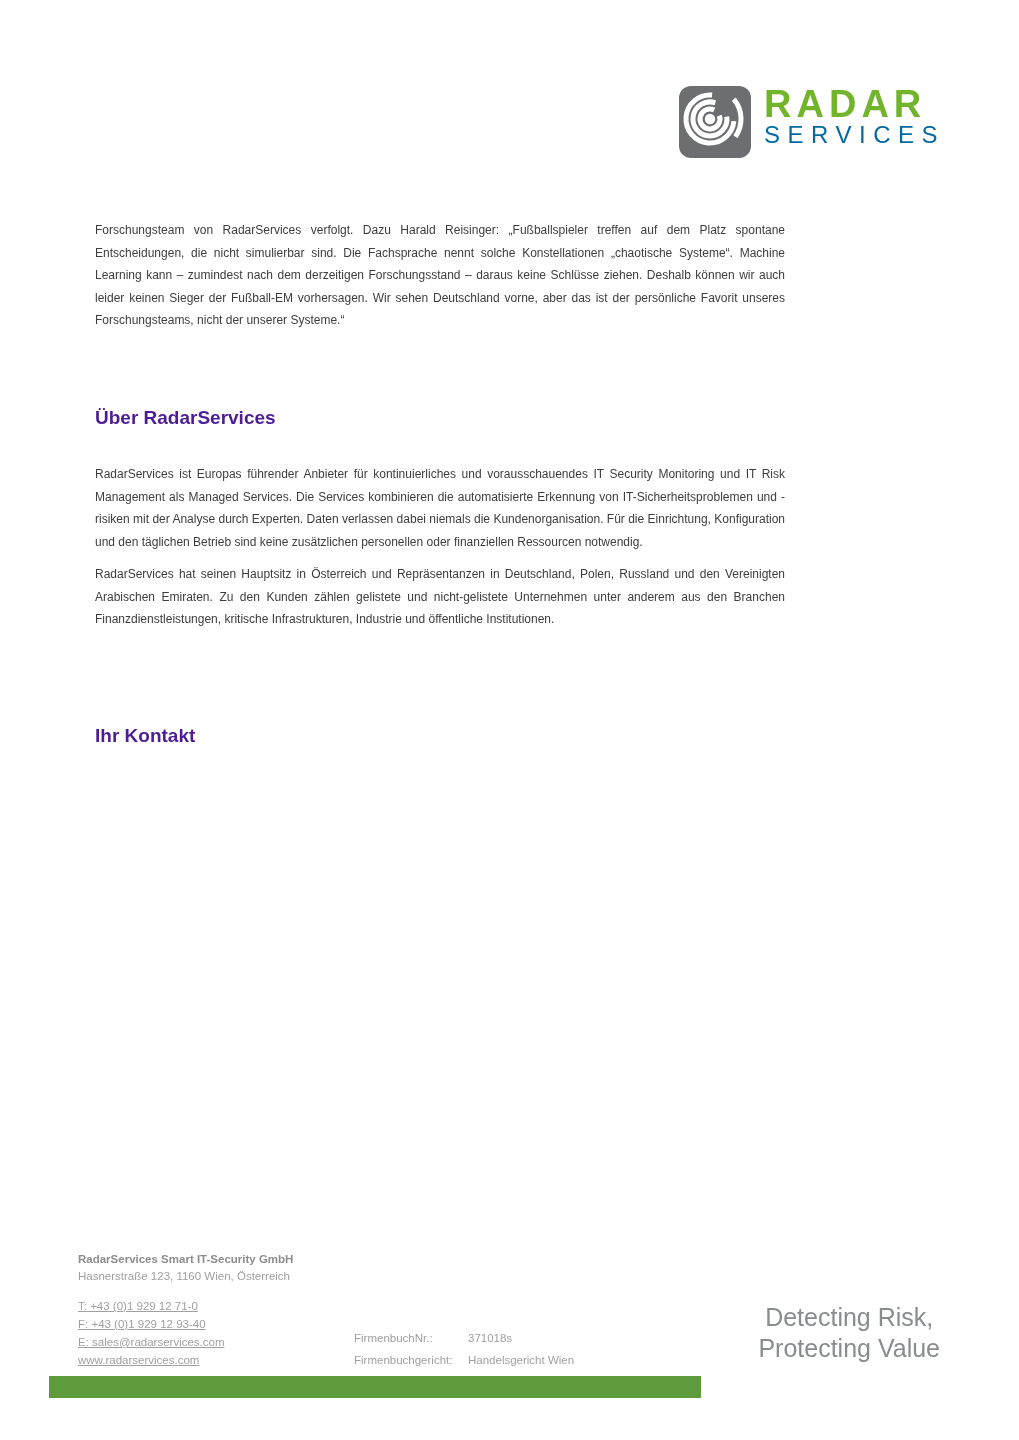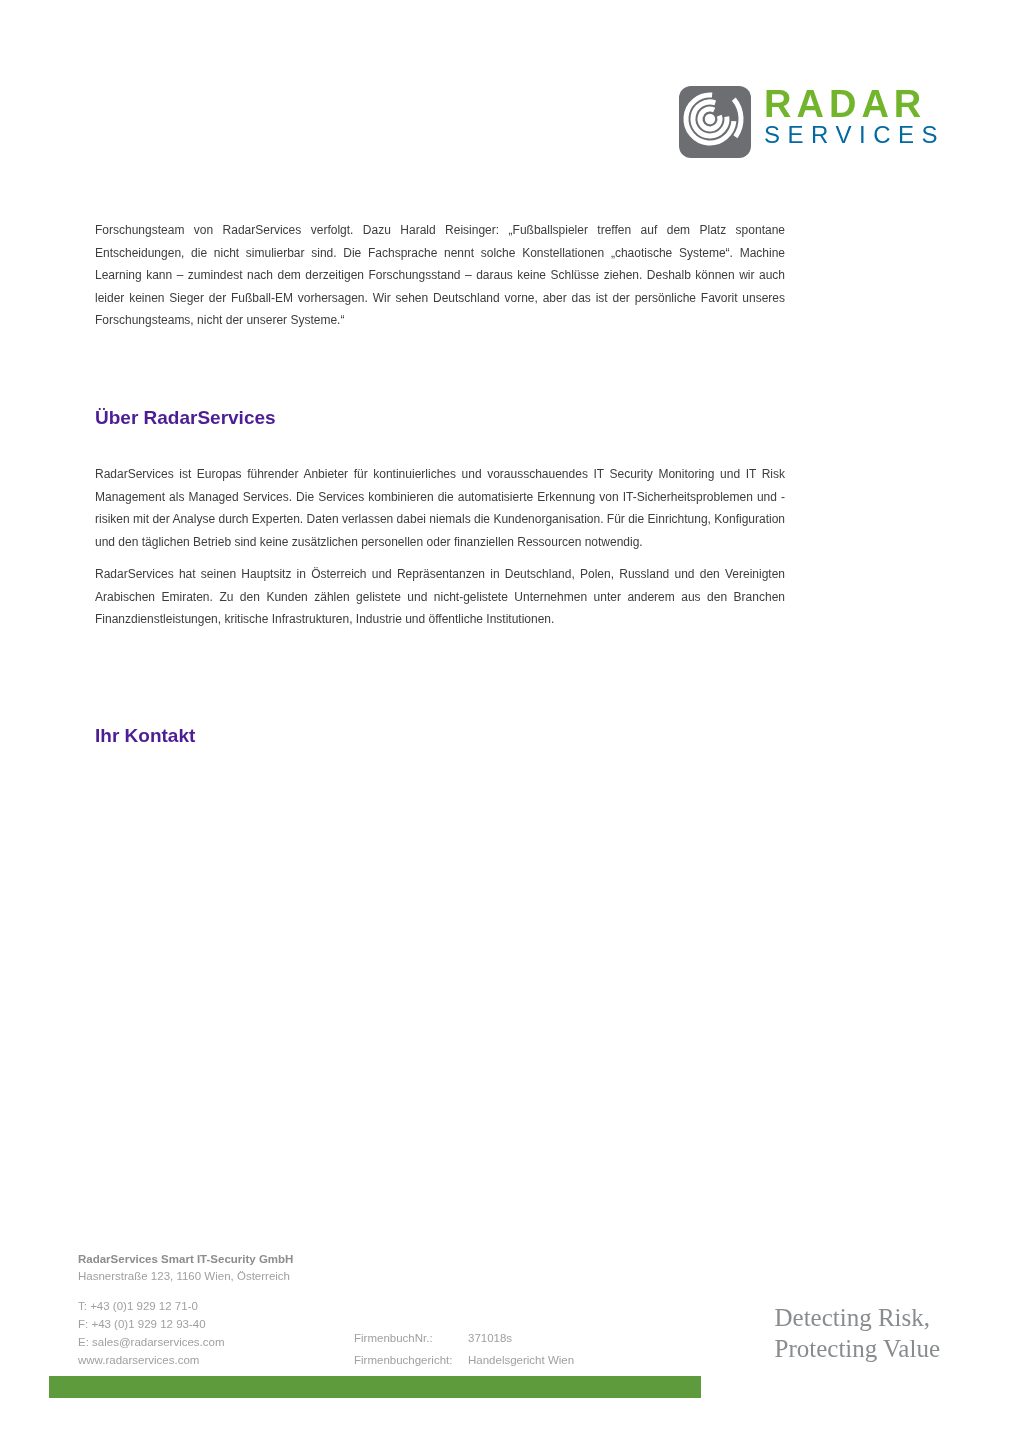--- a/index.html
+++ b/index.html
@@ -87,39 +87,39 @@
     color: #a0a0a0;
   }
   .company-name { font-weight: 700; color: #8d8d8d; }
   .footer-contact {
     position: absolute;
     left: 78px;
     top: 1297px;
     font-size: 11.5px;
     line-height: 18px;
     color: #a0a0a0;
+    text-decoration: underline;
   }
   .footer-registry {
     position: absolute;
     left: 354px;
     top: 1327px;
     font-size: 11.5px;
     line-height: 22px;
     color: #a0a0a0;
   }
   .reg-row { display: grid; grid-template-columns: 114px auto; }
   .tagline {
     position: absolute;
     right: 79px;
     top: 1302px;
-    text-align: left;
+    text-align: center;
     font-size: 25px;
     line-height: 31px;
     color: #898c8e;
-    font-family: Liberation Serif, serif;
   }
   .green-bar {
     position: absolute;
     left: 49px;
     top: 1376px;
     width: 652px;
     height: 22px;
     background: #5d9b3d;
   }
 </style>

